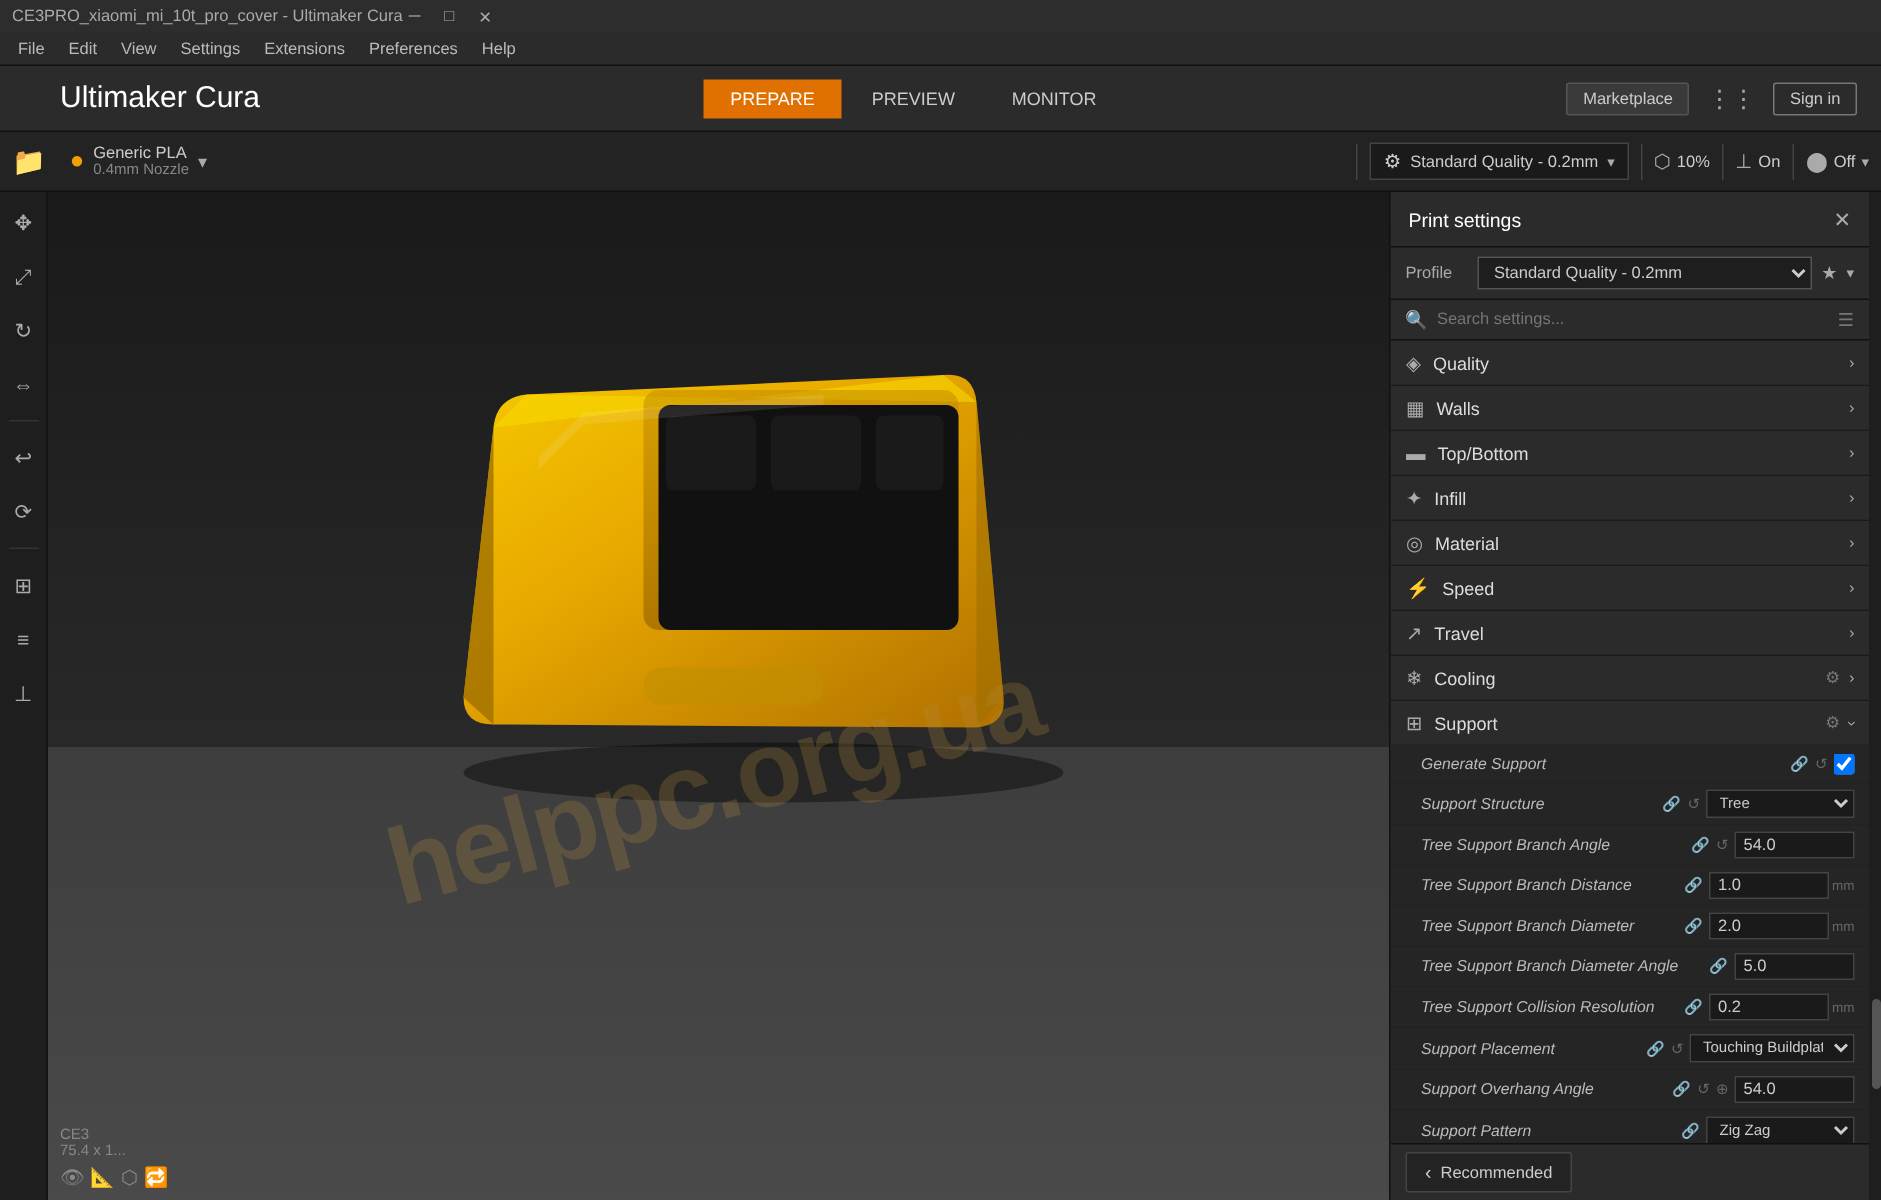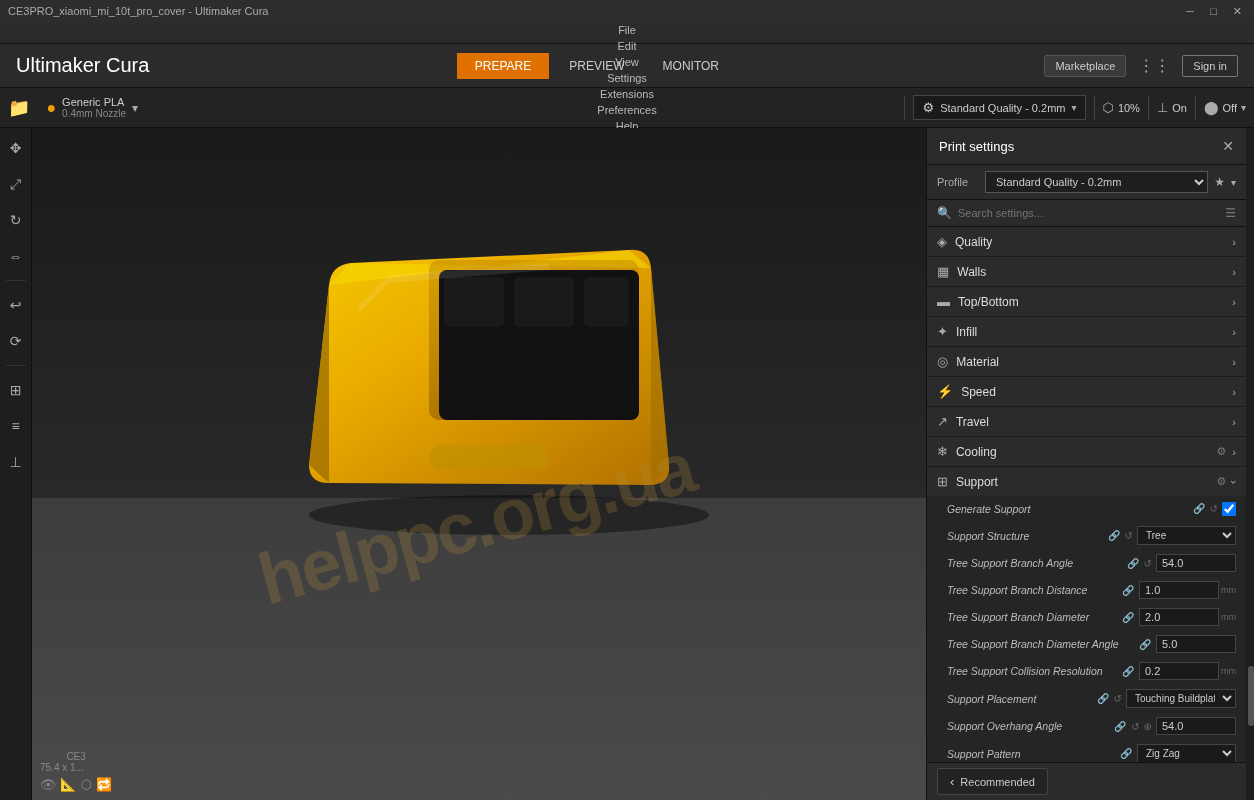--- a/index.html
+++ b/index.html
@@ -1,22 +1,22 @@
 <!DOCTYPE html>
 <html><head>
   <meta charset="utf-8">
   <style>
     * { box-sizing: border-box; margin: 0; padding: 0; }
     body { font-family: 'Segoe UI', Arial, sans-serif; background: #1a1a1a; color: #ccc; font-size: 12px; overflow: hidden; width: 1254px; height: 800px; }
 
     
-    #titlebar { background: #2d2d2d; height: 22px; display: flex; align-items: center; padding: 5px 8px; font-size: 11px; color: #aaa; justify-content: space-between; }
-
-    
-    #menubar { background: #2b2b2b; height: 22px; display: flex; align-items: center; padding: 0 4px; border-bottom: 1px solid #111; flex-direction: column; }
+    #titlebar { background: #2d2d2d; height: 22px; display: flex; align-items: center; padding: 5px 8px; font-size: 11px; color: #aaa; justify-content: flex-start; }
+
+    
+    #menubar { background: #2b2b2b; height: 22px; display: flex; align-items: center; padding: 0 4px; border-bottom: 1px solid #111; }
     #menubar span { padding: 2px 8px; font-size: 11px; color: #bbb; cursor: pointer; }
 
     
     #toolbar { background: #2b2b2b; height: 44px; display: flex; align-items: center; padding: 0 16px; border-bottom: 1px solid #111; justify-content: space-between; }
     #toolbar .nav-btns { display: flex; gap: 2px; }
     .nav-btn { padding: 6px 18px; font-size: 12px; color: #ccc; cursor: pointer; border: none; background: transparent; }
     .nav-btn.active { background: #e07000; color: #fff; }
     #toolbar .right-actions { display: flex; align-items: center; gap: 12px; }
     .marketplace-btn { background: #3a3a3a; border: 1px solid #555; color: #ccc; padding: 4px 10px; font-size: 11px; cursor: pointer; border-radius: 2px; text-align: center; }
     .sign-in-btn { background: transparent; border: 1px solid #777; color: #ccc; padding: 4px 10px; font-size: 11px; cursor: pointer; border-radius: 2px; }
@@ -116,21 +116,21 @@
   <span>File</span>
   <span>Edit</span>
   <span>View</span>
   <span>Settings</span>
   <span>Extensions</span>
   <span>Preferences</span>
   <span>Help</span>
 </div>
 
 <div id="toolbar">
-  <div style="display:flex;align-items:center;gap:4px;">
+  <div style="display:flex;align-items:center;gap:4px;margin-left:24px;">
     <span style="font-size:20px;font-weight:300;color:#fff;">Ultimaker <strong>Cura</strong></span>
   </div>
   <div class="nav-btns">
     <button class="nav-btn active">PREPARE</button>
     <button class="nav-btn">PREVIEW</button>
     <button class="nav-btn">MONITOR</button>
   </div>
   <div class="right-actions">
     <button class="marketplace-btn">Marketplace</button>
     <span style="color:#aaa;cursor:pointer;font-size:16px;">⋮⋮</span>
@@ -225,21 +225,21 @@
 
         <rect x="200" y="240" width="120" height="25" rx="12" fill="#c09000" opacity="0.6"></rect>
 
         <path d="M 130,100 L 160,70 L 320,58 L 320,65 L 160,78 L 130,108 Z" fill="#fff" opacity="0.1"></path>
       </svg>
     </div>
 
     <div class="watermark">helppc.org.ua</div>
 
     <div class="object-info">
-      <div style="font-size:10px;color:#888;text-align:center;">CE3</div>
+      <div style="font-size:10px;color:#888;">CE3</div>
       <div style="font-size:10px;color:#888;">75.4 x 1...</div>
       <div style="display:flex;gap:4px;margin-top:4px;">
         <span style="font-size:13px;cursor:pointer;">👁</span>
         <span style="font-size:13px;cursor:pointer;">📐</span>
         <span style="font-size:13px;cursor:pointer;">⬡</span>
         <span style="font-size:13px;cursor:pointer;">🔁</span>
       </div>
     </div>
   </div>
 

